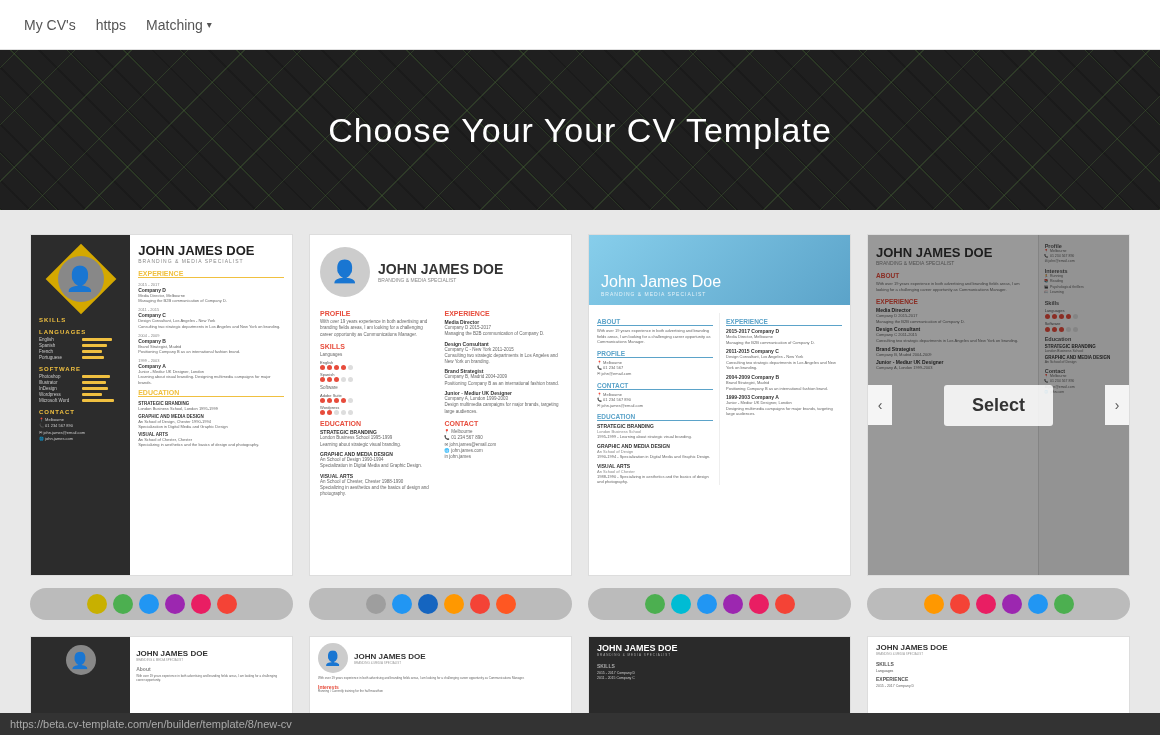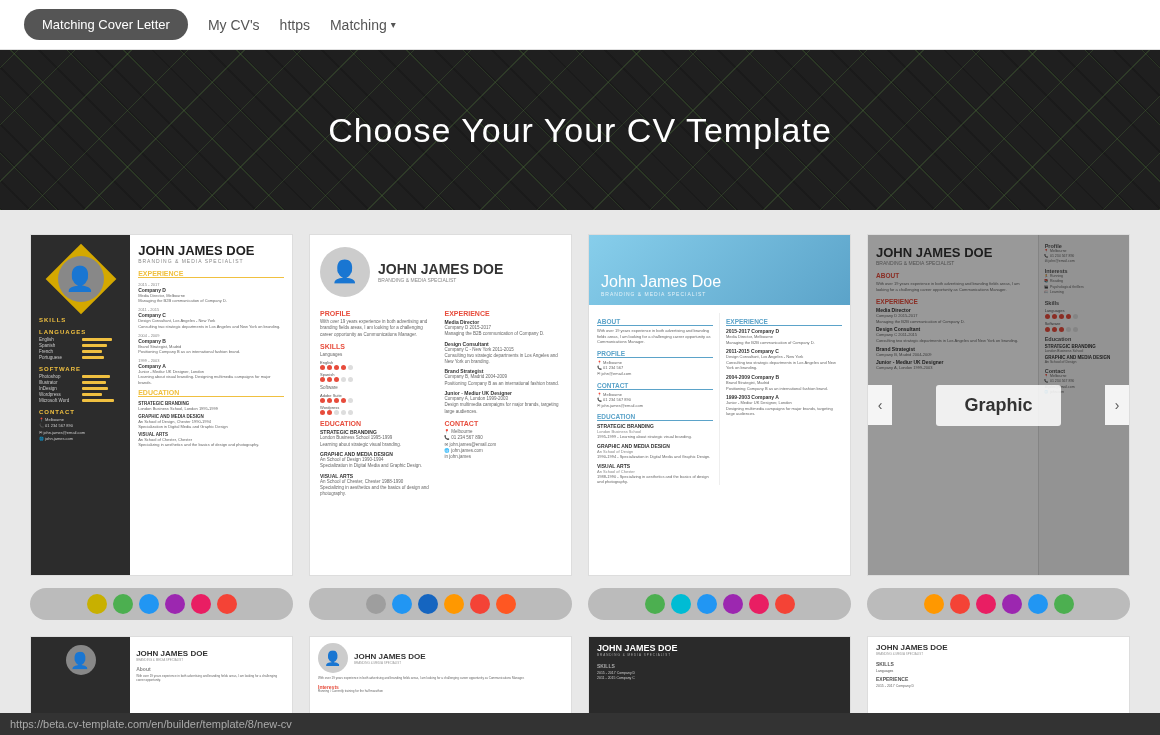--- a/index.html
+++ b/index.html
@@ -292,21 +292,20 @@
       height: 22px;
       display: flex;
       align-items: center;
     }
   </style>
 </head>
 <body>
 
 <div class="header">
   <div class="header-nav">
-    <button class="btn-matching-cover">Matching Cover Letter</button>
     <a class="nav-link">My CV's</a>
     <a class="nav-link">https</a>
     <div class="nav-language">
       <span>Matching</span>
       <span class="chevron-down">▾</span>
     </div>
   </div>
 </div>
 
 <div class="hero">
@@ -528,21 +527,21 @@
             </div>
           </div>
         </div>
       </div>
     </div>
 
     <div class="template-card">
       <div class="template-preview">
         <div class="t4-inner">
           <div class="select-overlay">
-            <div class="select-btn">Graphic</div>
+            <div class="select-btn">Select</div>
           </div>
           <div class="nav-arrow left">‹</div>
           <div class="nav-arrow right">›</div>
           <div class="t4-left">
             <div class="t4-name">JOHN JAMES DOE</div>
             <div class="t4-sub">BRANDING &amp; MEDIA SPECIALIST</div>
             <div class="t4-section">About</div>
             <div class="t4-text">With over 19 years experience in both advertising and branding fields areas, I am looking for a challenging career opportunity as Communications Manager.</div>
             <div class="t4-section">Experience</div>
             <div style="font-size:5px; font-weight:bold; color:#333;">Media Director</div>

